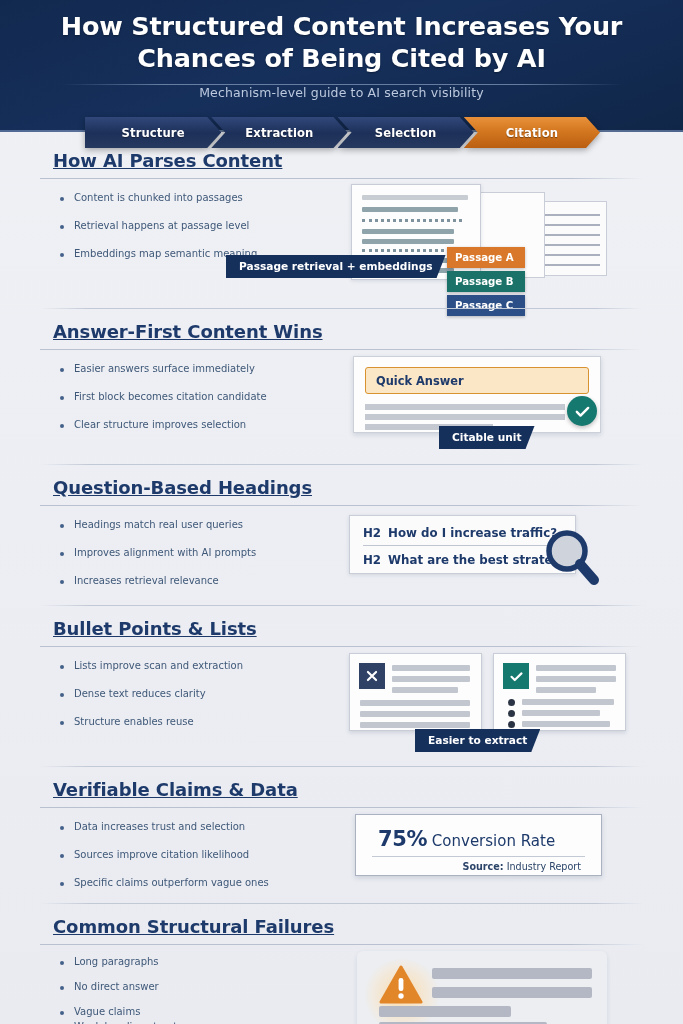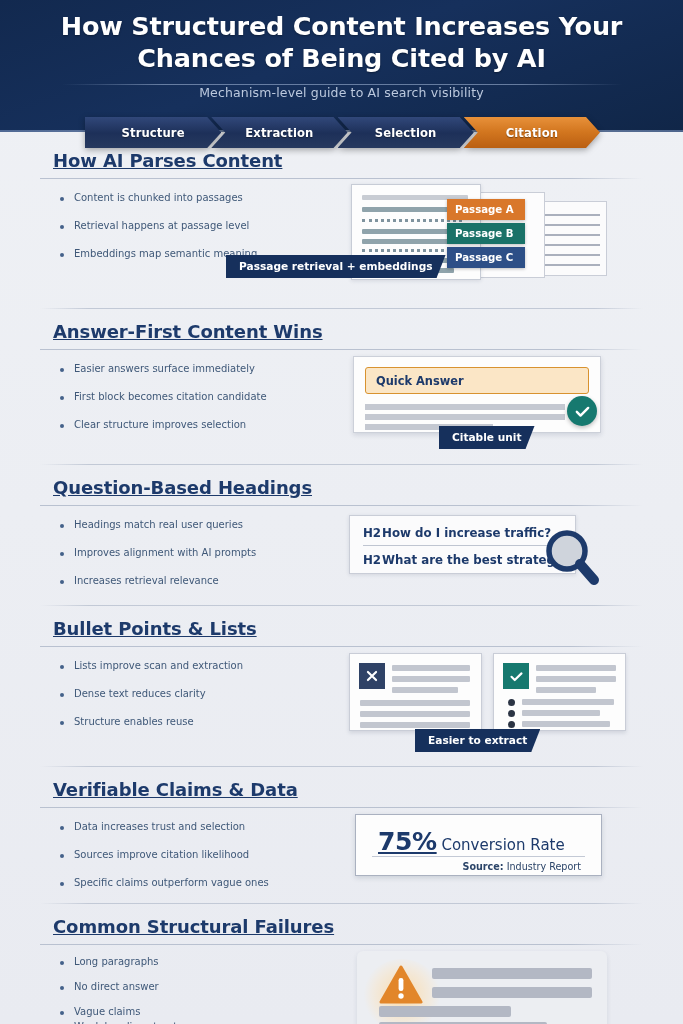--- a/index.html
+++ b/index.html
@@ -132,44 +132,45 @@
   .doc-back1 { position:absolute; left:104px; top:13px; width:96px; height:86px; background:#fcfcfd; border:1px solid #c9cdd7; }
   .doc-main { position:absolute; left:6px; top:5px; width:130px; height:96px; background:#fdfdfd; border:1px solid #c7ccd6; box-shadow:0 1px 4px rgba(30,45,75,.12);}
   .doc-main .bar { position:absolute; left:10px; height:5px; border-radius:1px; }
   .doc-main .dotted { position:absolute; left:10px; height:3px; border-top:3px dotted #7f939e; }
   .passage {
     position:absolute; width:78px; height:21px;
     display:flex; align-items:center;
     color:#fff; font-size:10.2px; font-weight:bold;
     padding-left:8px;
     box-shadow:0 1px 3px rgba(0,0,0,.25);
+    margin-top:48px;
   }
   
   .s2 { position:relative; height:100px; }
   .qa-card { position:absolute; left:8px; top:6px; width:248px; height:77px; background:#fdfdfd; border:1px solid #ccd0d9; box-shadow:0 2px 5px rgba(30,45,75,.14); }
   .qa-box { position:absolute; left:11px; top:10px; right:11px; height:27px; background:#fbe6c6; border:1.5px solid #d8922f; border-radius:3px; display:flex; align-items:center; padding-left:10px; color:#1d3a6b; font-size:11.4px; font-weight:bold; }
   .qa-l1 { position:absolute; left:11px; top:47px; width:200px; height:6px; background:#c4c8d1; }
   .qa-l2 { position:absolute; left:11px; top:57px; width:200px; height:6px; background:#c4c8d1; }
   .qa-l3 { position:absolute; left:11px; top:67px; width:128px; height:6px; background:#c4c8d1; }
   .check-circle { position:absolute; left:222px; top:46px; width:30px; height:30px; border-radius:50%; background:#16796f; box-shadow:0 2px 4px rgba(0,0,0,.25); display:flex; align-items:center; justify-content:center; }
   
   .s3 { position:relative; height:85px; }
   .h2-card { position:absolute; left:4px; top:9px; width:227px; height:59px; background:#fbfbfc; border:1px solid #c9cdd7; box-shadow:0 1px 4px rgba(30,45,75,.12); }
-  .h2-row { position:absolute; left:13px; display:flex; align-items:center; gap:1px; color:#1d3a6b; font-size:11.8px; font-weight:bold; white-space:nowrap; }
+  .h2-row { position:absolute; left:13px; display:flex; align-items:center; gap:7px; color:#1d3a6b; font-size:11.8px; font-weight:bold; white-space:nowrap; }
   .h2-sep { position:absolute; left:13px; top:29px; width:185px; height:1px; background:#bfc5d1; }
   .mag { position:absolute; left:199px; top:22px; }
   
   .s4 { position:relative; height:105px; }
   .cmp { position:absolute; top:6px; width:133px; height:78px; background:#fdfdfd; border:1px solid #c9cdd7; box-shadow:0 2px 4px rgba(30,45,75,.13); }
   .badge-sq { position:absolute; left:9px; top:9px; width:26px; height:26px; display:flex; align-items:center; justify-content:center; }
   
   .s5 { position:relative; height:80px; }
   .stat-card { position:absolute; left:10px; top:6px; width:247px; height:62px; background:#fdfdfd; border:1.5px solid #aab1c0; box-shadow:0 2px 5px rgba(30,45,75,.15); }
   .stat-main { position:absolute; left:22px; top:12px; color:#1d3a6b; font-size:15px; }
-  .stat-main b { font-size:25px; font-weight:bold; letter-spacing:-.4px;text-decoration:underline; }
+  .stat-main b { font-size:21px; font-weight:bold; letter-spacing:-.4px; }
   .stat-rule { position:absolute; left:16px; right:16px; top:41px; height:1px; background:#c3c9d5; }
   .stat-src { position:absolute; right:20px; top:46px; font-size:9.6px; color:#2b4468; }
   .stat-src b { font-weight:bold;text-align:center; }
   
   .s6 { position:relative; height:116px; }
   .warn-card { position:absolute; left:12px; top:6px; width:250px; height:100px; background:#eceef2; border-radius:6px; box-shadow:0 2px 5px rgba(30,45,75,.1); }
   .warn-card .wl { position:absolute; background:#b3b8c4; border-radius:2px; height:11px; }
   .glow { position:absolute; left:6px; top:8px; width:78px; height:72px; border-radius:50%;
           background:radial-gradient(circle,rgba(255,214,150,.75) 0%,rgba(255,225,180,.28) 55%,rgba(255,235,205,0) 72%); }
 </style>

